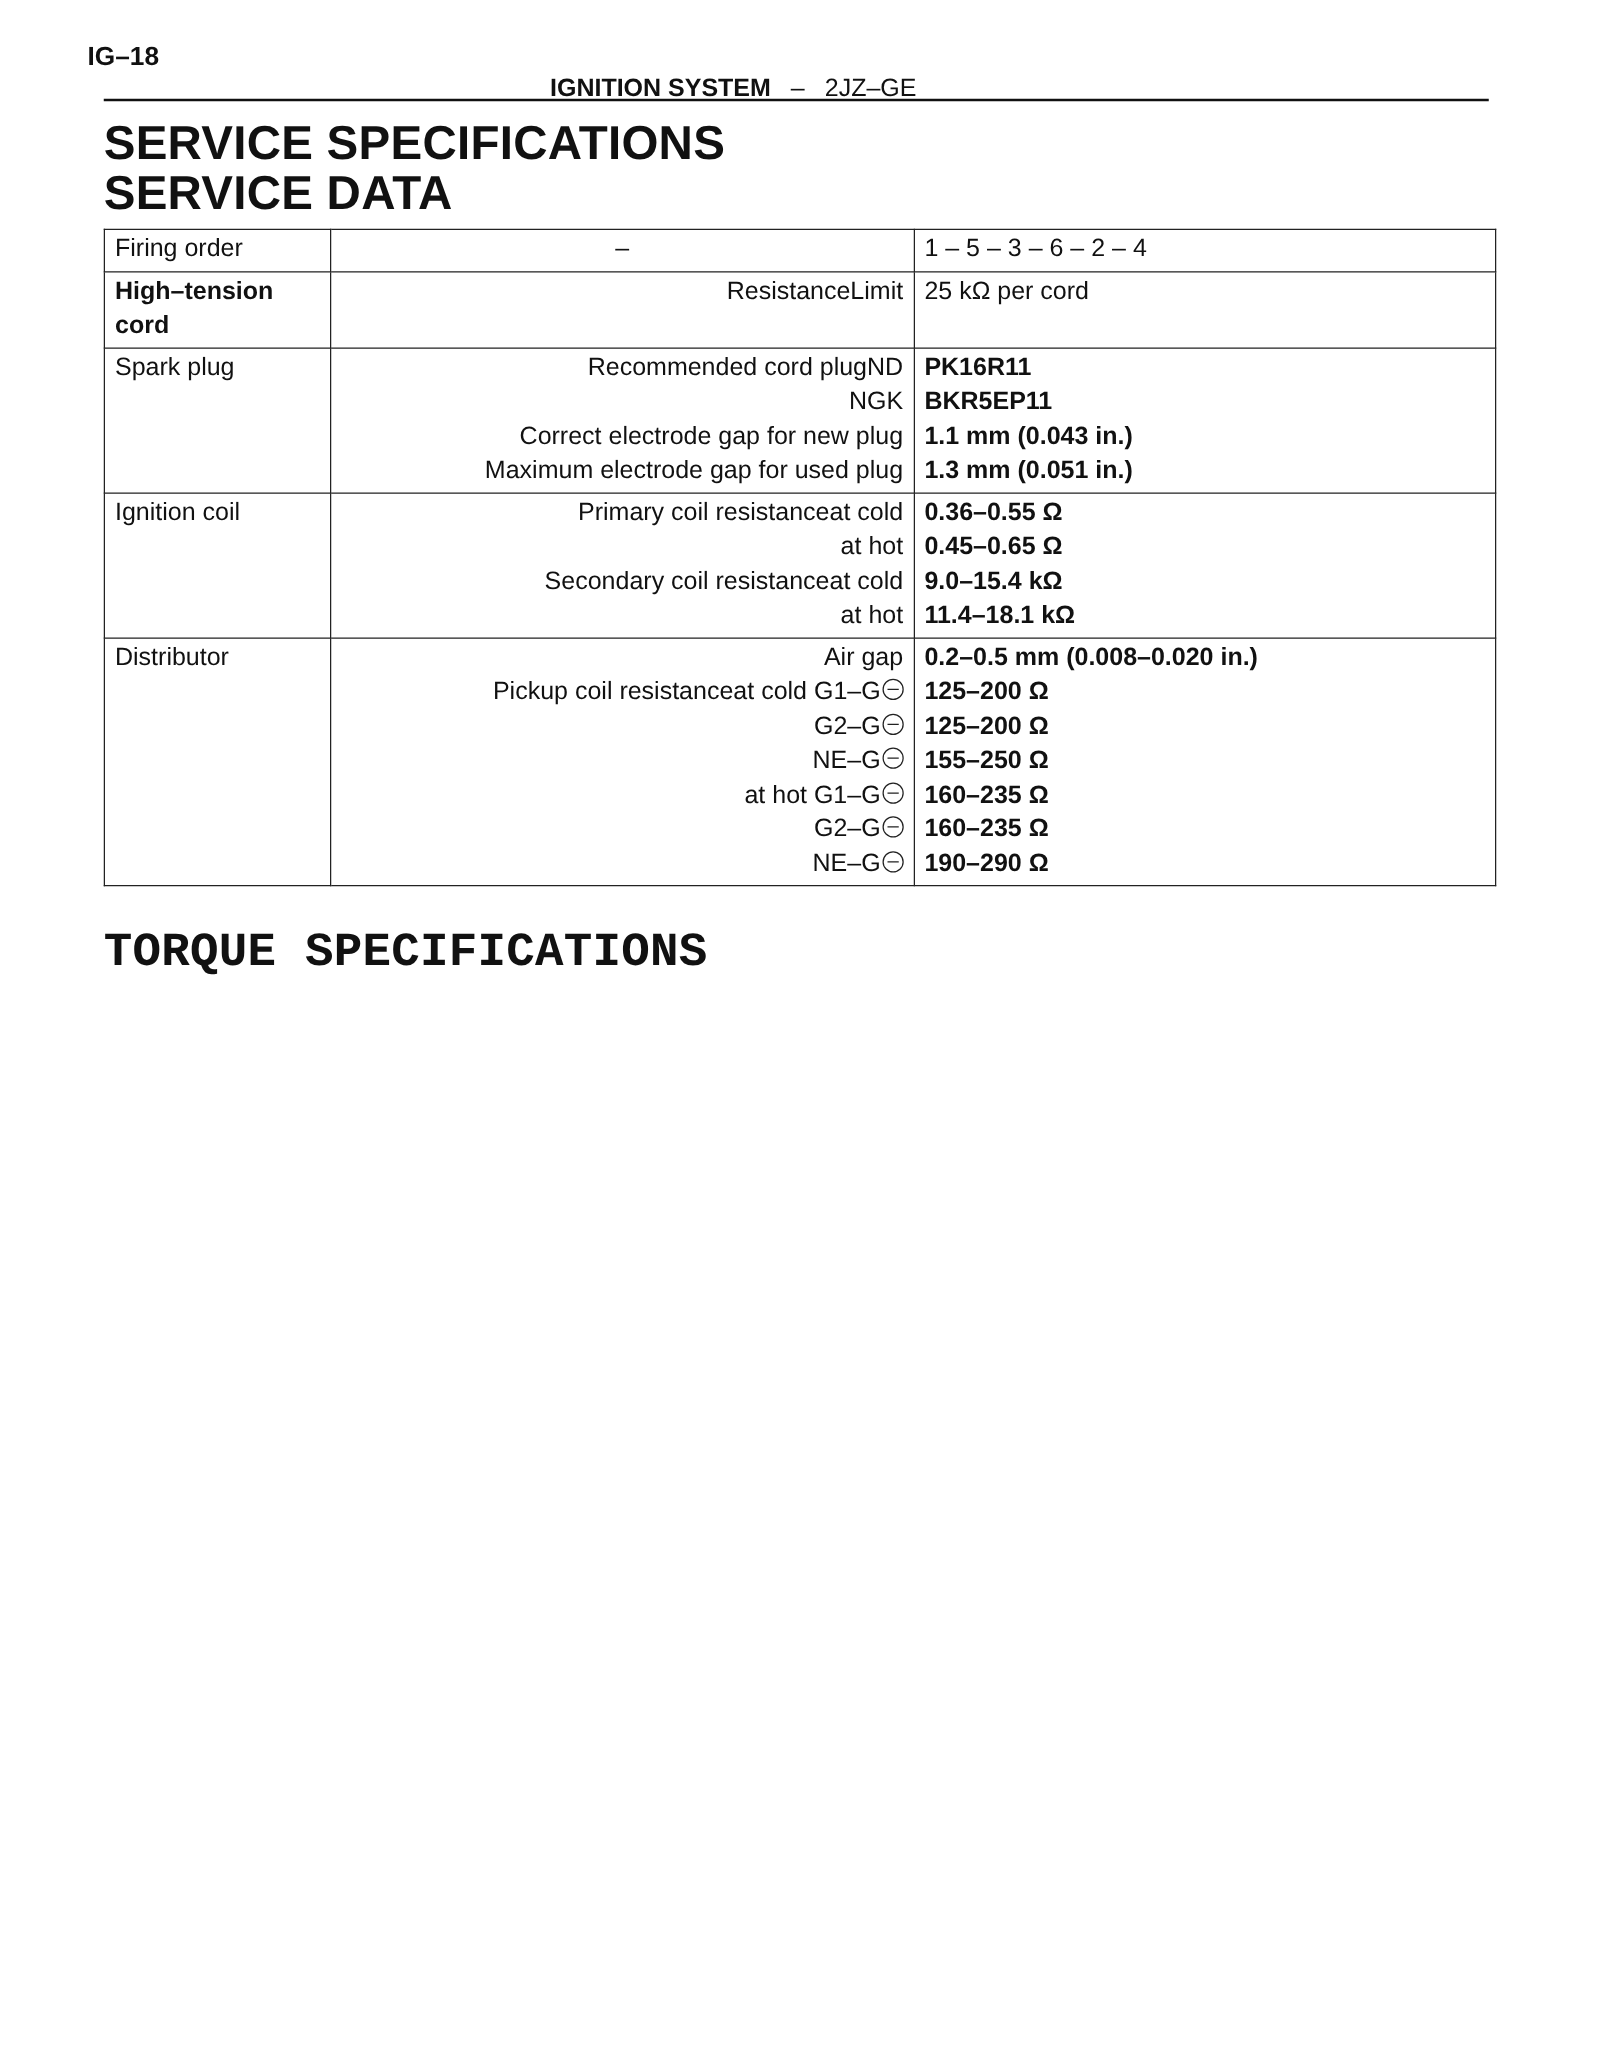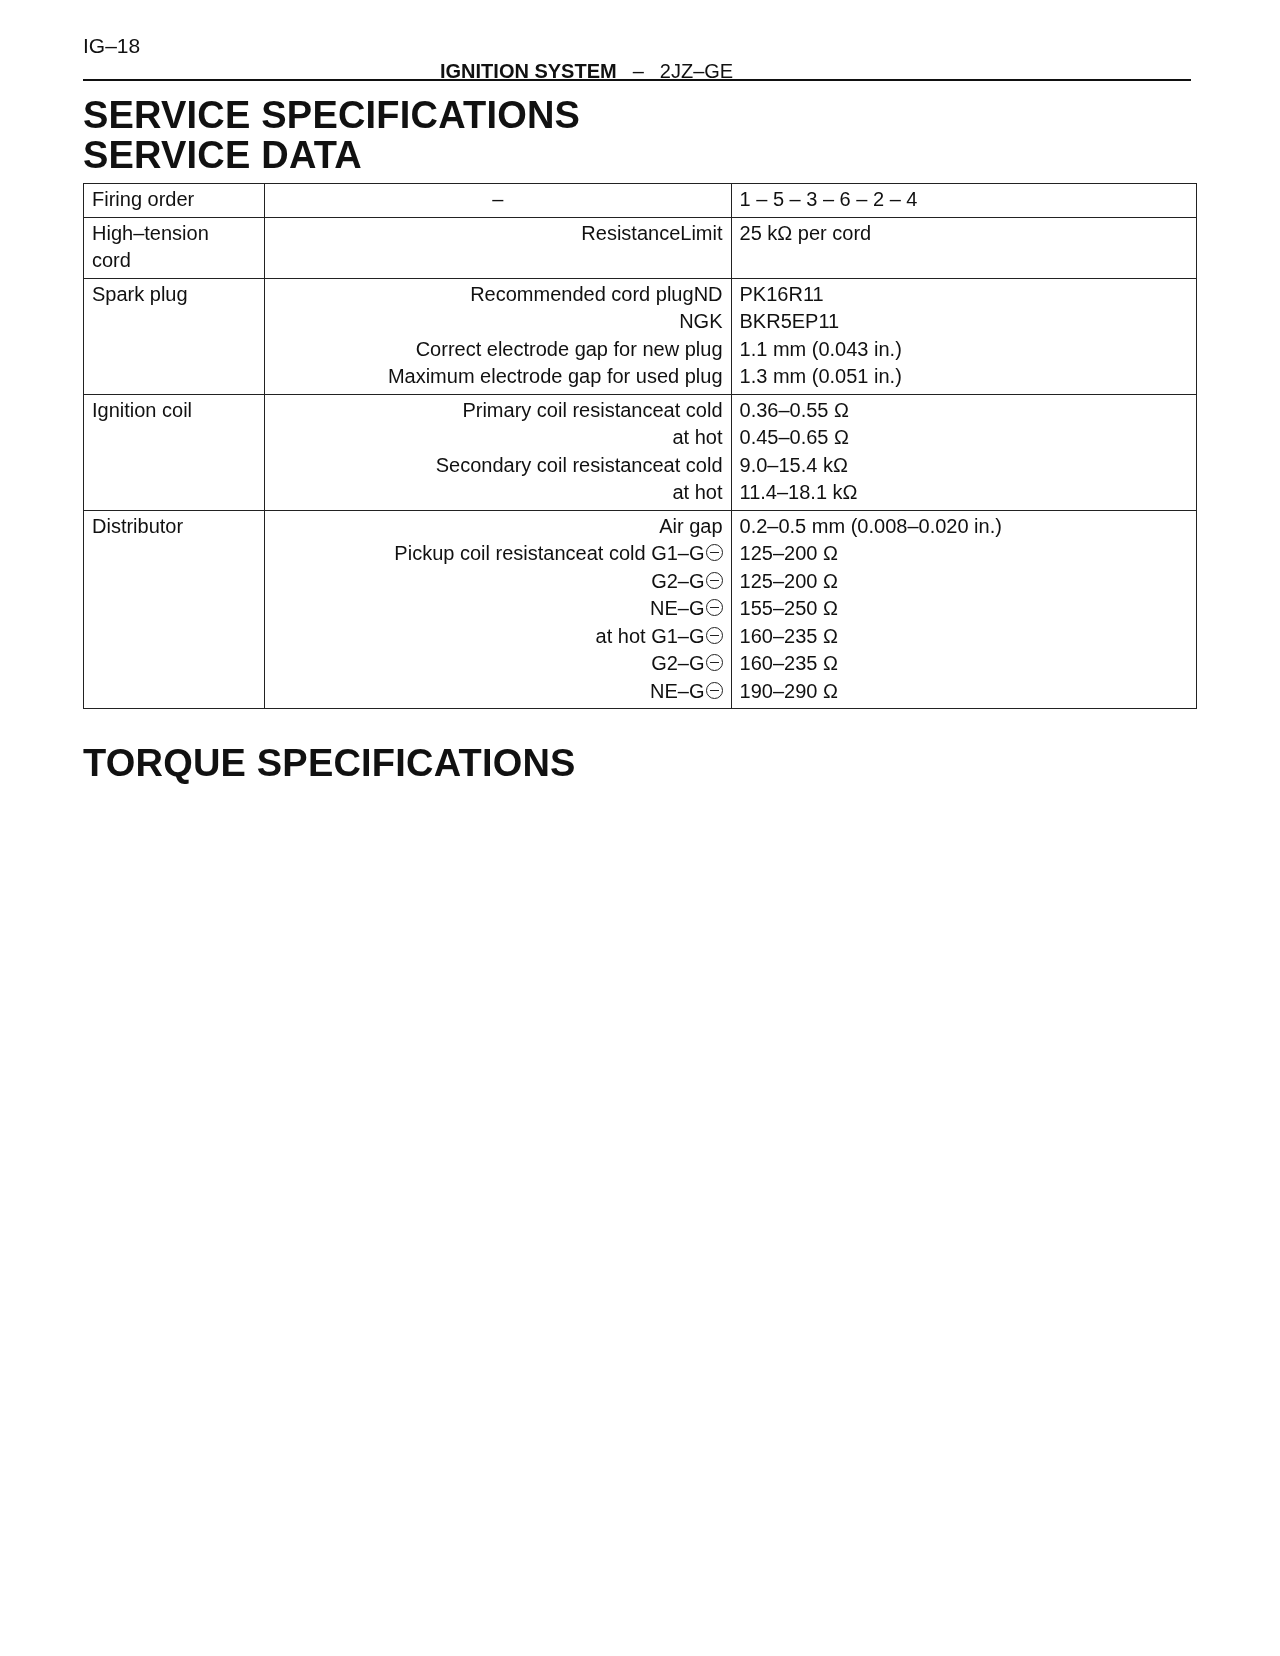--- a/index.html
+++ b/index.html
@@ -1,22 +1,22 @@
 <!DOCTYPE html>
 <html><head>
 <meta charset="utf-8">
 <style>
   html, body { margin: 0; padding: 0; background: #ffffff; }
   body {
     width: 1280px; height: 1656px; position: relative; overflow: hidden;
     font-family: "Liberation Sans", sans-serif; color: #111;
   }
   .page-num {
-    position: absolute; left: 83px; top: 34px;
-    font-size: 21px; font-weight: normal; letter-spacing: 0;
+    position: absolute; left: 70px; top: 34px;
+    font-size: 21px; font-weight: bold; letter-spacing: 0;
   }
   .running-head {
     position: absolute; left: 440px; top: 60px;
     font-size: 20px;
   }
   .running-head .sys { font-weight: bold; }
   .running-head .sep { display: inline-block; margin: 0 16px; }
   .rule {
     position: absolute; left: 83px; width: 1108px; top: 79px;
     height: 0; border-top: 2px solid #111;
@@ -32,21 +32,21 @@
   .svc {
     left: 83px; top: 183px; width: 1114px;
     font-size: 20px; line-height: 27.5px;
   }
   .svc td { border: 1.5px solid #222; vertical-align: top; padding: 2px 8px 3px 8px; }
   .svc col.c1 { width: 181px; }
   .svc col.c2 { width: 467px; }
   .svc col.c3 { width: 466px; }
   .svc .line { display: flex; justify-content: flex-end; white-space: nowrap; height: 27.5px; }
   .svc .line .cond { text-align: right; }
-  .svc .vline { white-space: nowrap; height: 27.5px; }
+  .svc .vline { white-space: nowrap; height: 27.5px; font-weight: bold; }
   .center { text-align: center; }
 
   
   .torque {
     left: 83px; top: 791px; width: 1114px;
     font-size: 20px; line-height: 27px;
   }
   .torque td { border: 1.5px solid #222; padding: 3px 8px 3px 8px; }
   .torque col.t1 { width: 522px; }
   .torque col.t2 { width: 200px; }
@@ -189,21 +189,21 @@
       <div class="vline">125–200 Ω</div>
       <div class="vline">155–250 Ω</div>
       <div class="vline">160–235 Ω</div>
       <div class="vline">160–235 Ω</div>
       <div class="vline">190–290 Ω</div>
     </td>
   </tr>
 </tbody>
   </table>
 
-<div class="h1" style="top:743px;">TORQUE SPECIFICATIONS</div>
+<div class="h1" style="top:743px;font-family:Liberation Mono, monospace;">TORQUE SPECIFICATIONS</div>
 
 <table class="torque">
   <colgroup>
       <col class="t1">
       <col class="t2">
       <col class="t3">
       <col class="t4">
     </colgroup>
   <tbody>
 </tbody>

